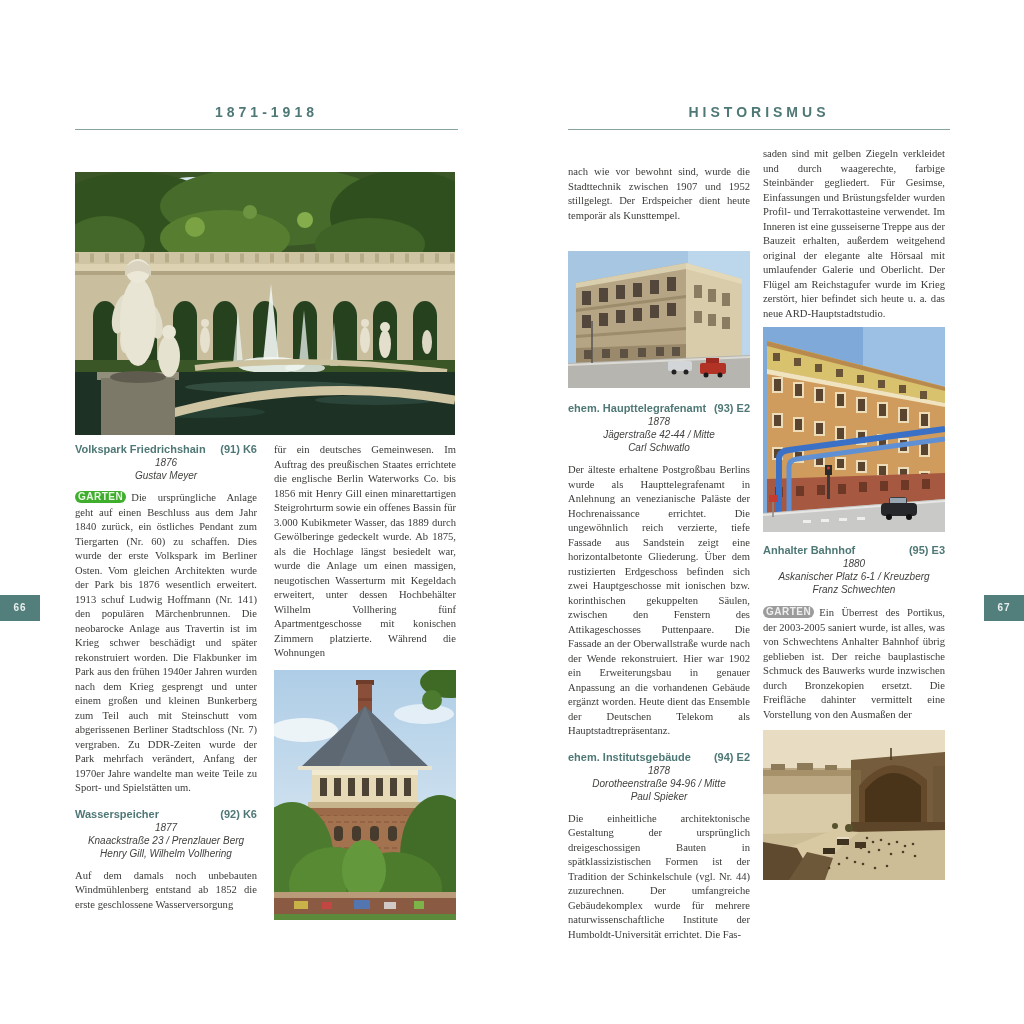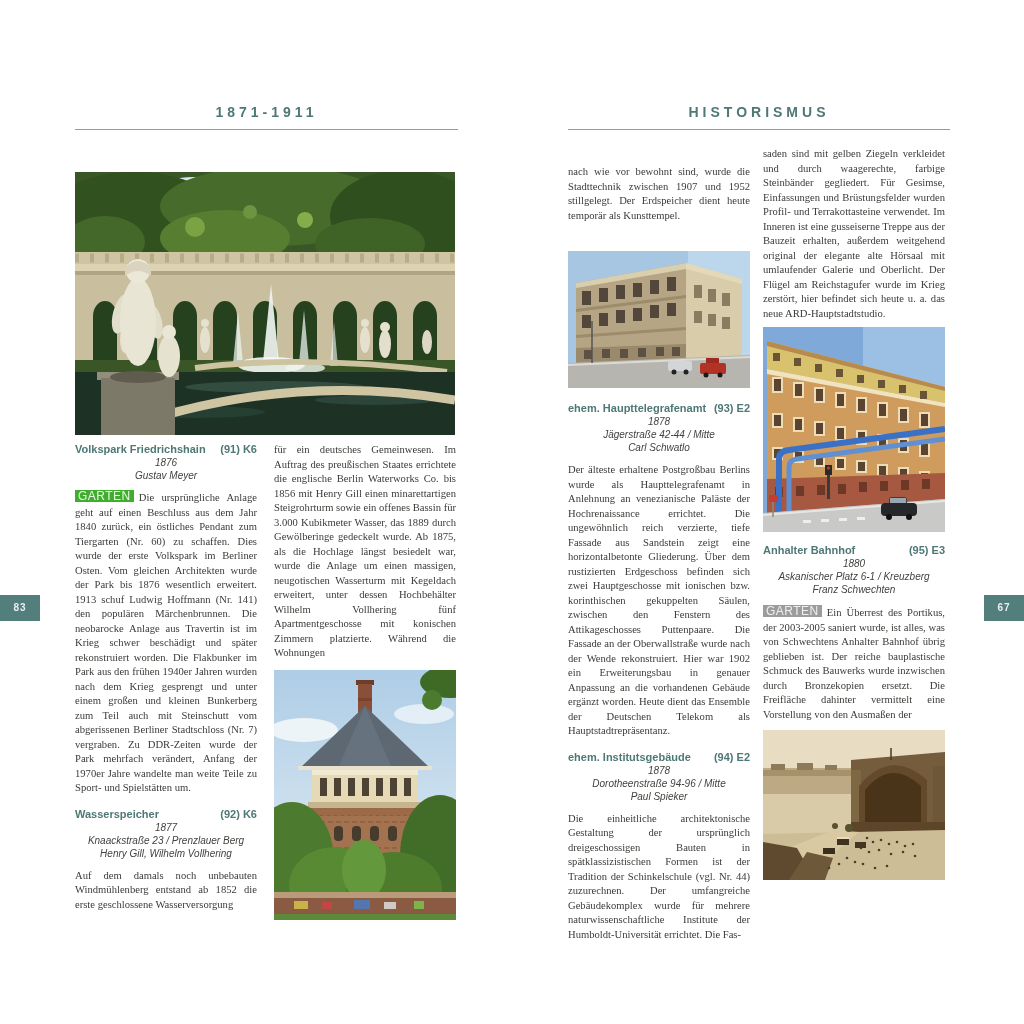--- a/index.html
+++ b/index.html
@@ -11,33 +11,33 @@
   .abs{position:absolute;}
   .photo{line-height:0;}
   .photo svg{display:block;}
   .col{position:absolute;width:182px;}
   .entry-head{display:flex;justify-content:space-between;align-items:baseline;
               font-weight:bold;font-size:11px;line-height:13px;color:#4e7876;}
   .meta{font-style:italic;font-size:10px;line-height:13px;color:#42423f;text-align:center;}
   .body{margin:0;font-family:"Liberation Serif",serif;font-size:10.6px;
         line-height:14.5px;text-align:justify;color:#3a3a37;}
   .tag{display:inline-block;font-family:"Liberation Sans",sans-serif;font-style:normal;
-       font-weight:normal;font-size:12px;line-height:10px;padding:1px 3px;margin-right:5px;
-       letter-spacing:.5px;position:relative;top:-1px;}
+       font-weight:bold;font-size:10px;line-height:10px;padding:1px 3px;margin-right:5px;
+       letter-spacing:.5px;position:relative;top:-1px;border-radius:6px;}
   .tag-green{background:#3fae2d;color:#eaf6e6;}
   .tag-gray{background:#9c9c9c;color:#efefef;}
   .pagetab{position:absolute;width:40px;height:26px;background:#527e7b;color:#e9efee;
            font-weight:bold;font-size:10px;line-height:26px;text-align:center;letter-spacing:1px;}
 </style>
 </head>
 <body>
 
 <div id="canvas">
 
-  <div class="hdr" style="left:75px;top:104px;width:383px">1871-1911</div>
+  <div class="hdr" style="left:75px;top:104px;width:383px">1871-1918</div>
   <div class="rule" style="left:75px;top:129px;width:383px"></div>
 
   <div class="abs photo" style="left:75px;top:172px">
     <svg width="380" height="263" viewBox="0 0 380 263">
       <rect width="380" height="263" fill="#3a5526"></rect>
       <ellipse cx="118" cy="16" rx="30" ry="11" fill="#d5e4ee"></ellipse>
       <ellipse cx="258" cy="14" rx="24" ry="9" fill="#cfe0ea"></ellipse>
       <ellipse cx="30" cy="18" rx="18" ry="8" fill="#c8dbe6"></ellipse>
       <ellipse cx="345" cy="20" rx="16" ry="7" fill="#cfe0ea"></ellipse>
       <ellipse cx="60" cy="42" rx="85" ry="42" fill="#31511f"></ellipse>
@@ -188,21 +188,21 @@
           <rect x="48" y="232" width="10" height="7" fill="#cc4444"></rect>
           <rect x="80" y="230" width="16" height="9" fill="#4a7ac4"></rect>
           <rect x="110" y="232" width="12" height="7" fill="#dddddd"></rect>
           <rect x="140" y="231" width="10" height="8" fill="#7ac44a"></rect>
         </g>
         <rect x="0" y="244" width="182" height="6" fill="#5d8a3a"></rect>
       </svg>
     </div>
   </div>
 
-  <div class="pagetab" style="left:0;top:595px">83</div>
+  <div class="pagetab" style="left:0;top:595px">66</div>
 
   <div class="hdr" style="left:568px;top:104px;width:382px">HISTORISMUS</div>
   <div class="rule" style="left:568px;top:129px;width:382px"></div>
 
   <div class="col" style="left:568px;top:165px">
     <p class="body">nach wie vor bewohnt sind, wurde die Stadttechnik zwischen 1907 und 1952 stillgelegt. Der Erdspeicher dient heute temporär als Kunsttempel.</p>
     <div class="photo" style="margin-top:28px">
       <svg width="182" height="137" viewBox="0 0 182 137">
         <rect width="182" height="137" fill="#a6c6e2"></rect>
         <rect x="120" y="0" width="62" height="137" fill="#bcd6ec"></rect>

